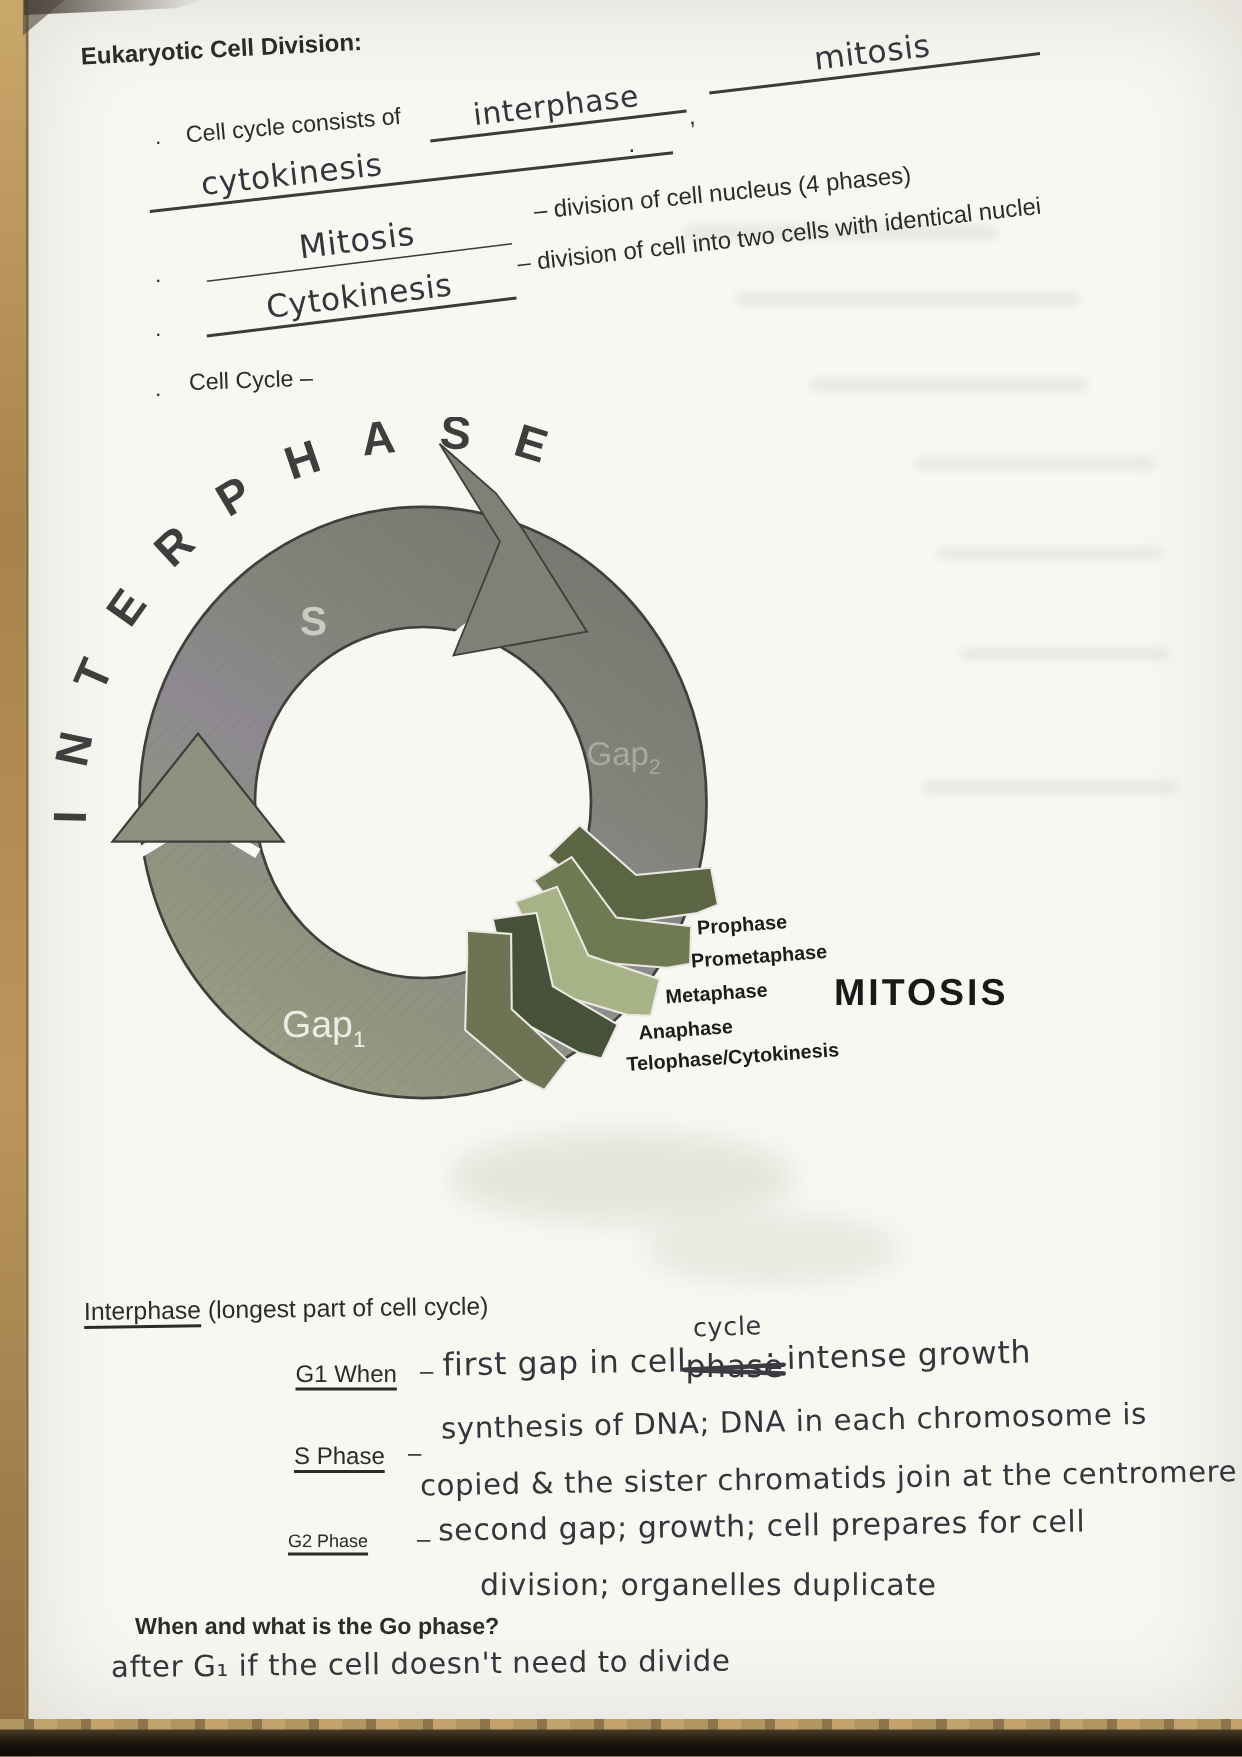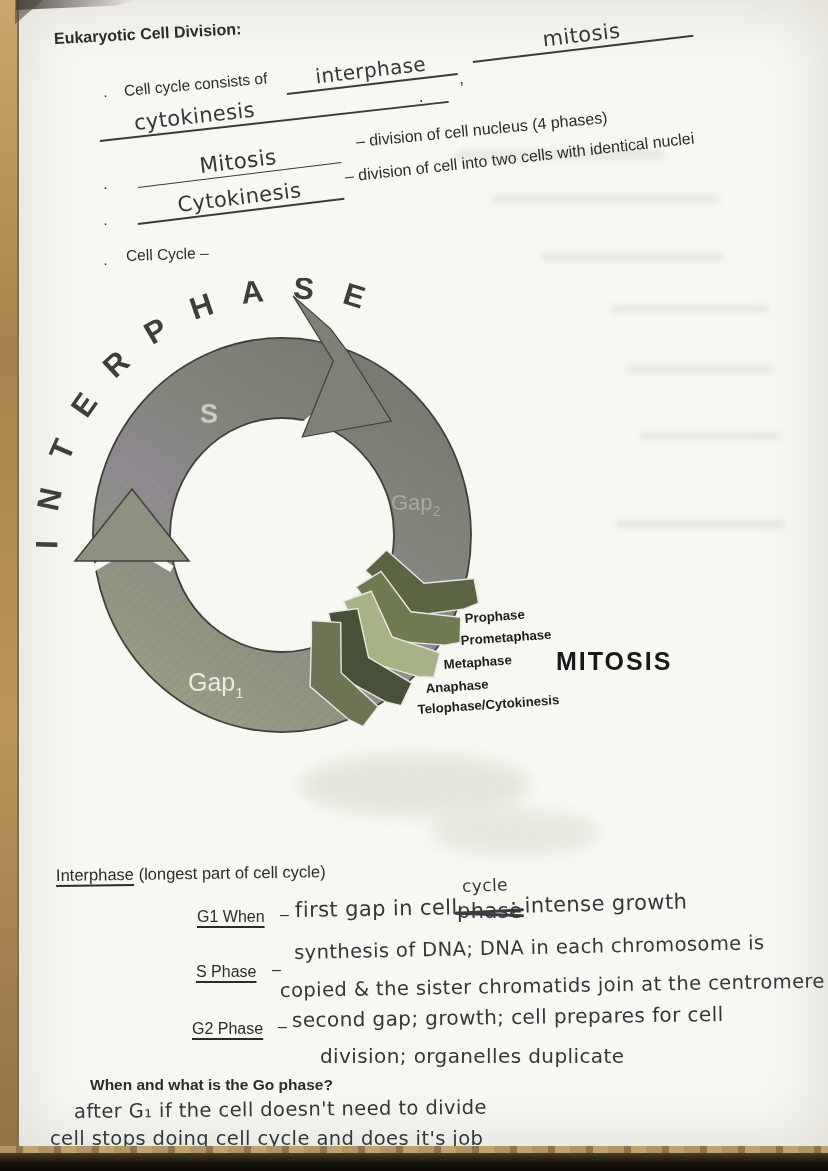--- a/index.html
+++ b/index.html
@@ -168,25 +168,24 @@
   <div class="hand hand-abs" style="left:462px;top:876px;font-size:17px;transform:rotate(-2deg);">cycle</div>
   <div class="hand hand-abs" style="left:510px;top:894px;font-size:21px;transform:rotate(-1.5deg);">; intense growth</div>
 
   
   <div class="printed ulabel" style="left:196px;top:963px;font-size:16px;">S Phase</div>
   <div class="printed" style="left:272px;top:961px;font-size:16px;">–</div>
   <div class="hand hand-abs" style="left:294px;top:941px;font-size:19.5px;transform:rotate(-1.2deg);">synthesis of DNA; DNA in each chromosome is</div>
   <div class="hand hand-abs" style="left:280px;top:979px;font-size:19.5px;transform:rotate(-1deg);">copied &amp; the sister chromatids join at the centromere</div>
 
   
-  <div class="printed ulabel" style="left:192px;top:1020px;font-size:16px;">G2 Phase</div>
+  <div class="printed ulabel" style="left:192px;top:1020px;font-size:12px;">G2 Phase</div>
   <div class="printed" style="left:278px;top:1018px;font-size:16px;">–</div>
   <div class="hand hand-abs" style="left:292px;top:1008px;font-size:20px;transform:rotate(-0.8deg);">second gap; growth; cell prepares for cell</div>
   <div class="hand hand-abs" style="left:320px;top:1044px;font-size:20px;">division; organelles duplicate</div>
 
   
   <div class="printed bold" style="left:46px;top:1076px;font-size:15.5px;margin-left:44px;">When and what is the Go phase?</div>
   <div class="hand hand-abs" style="left:74px;top:1100px;font-size:19.5px;transform:rotate(-0.6deg);">after G₁ if the cell doesn't need to divide</div>
-  <div class="hand hand-abs" style="left:50px;top:1127px;font-size:19.5px;">cell stops doing cell cycle and does it's job</div>
 
   <div class="desk-tan"></div>
   <div class="desk-dark"></div>
 </div>
 
 </body></html>

